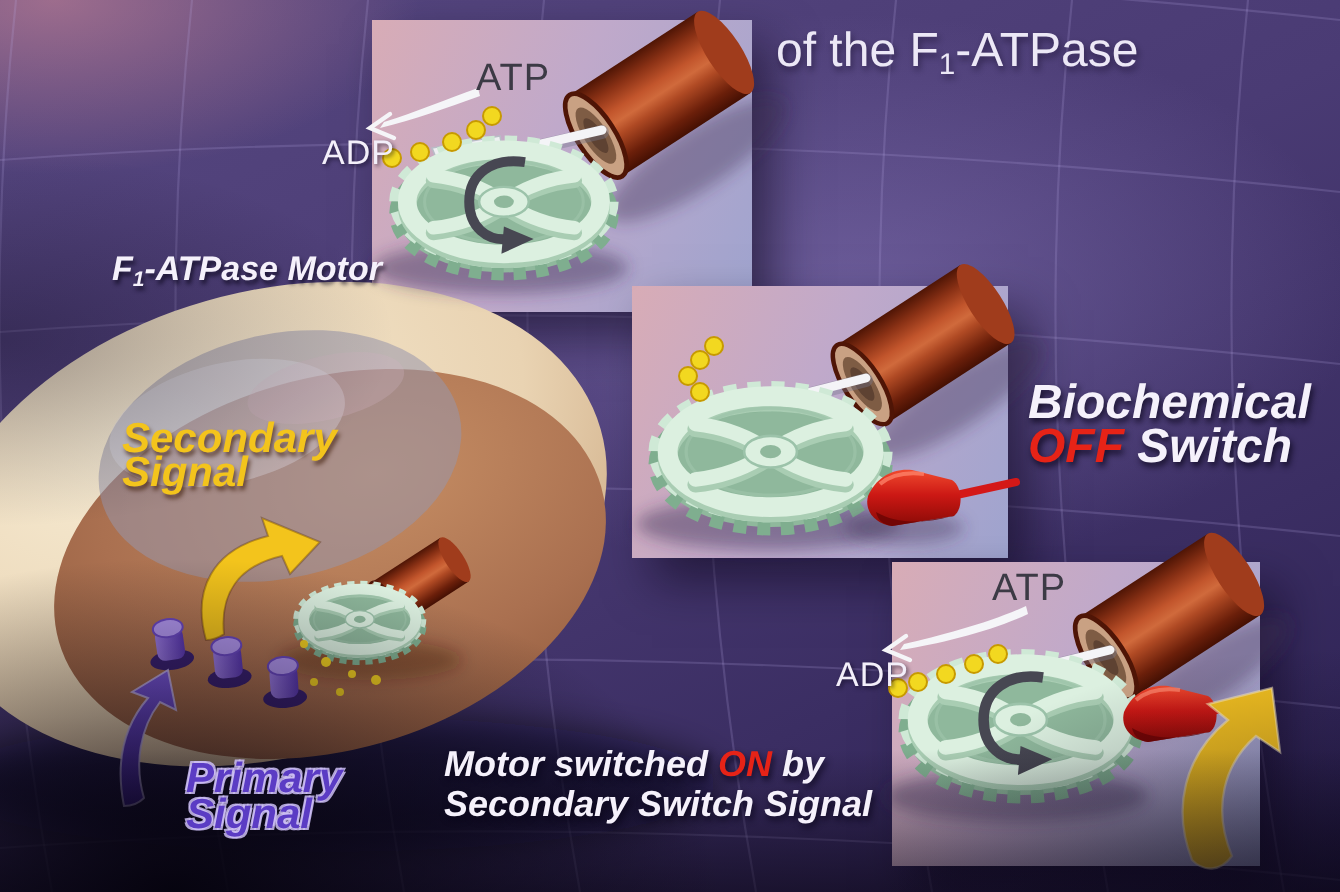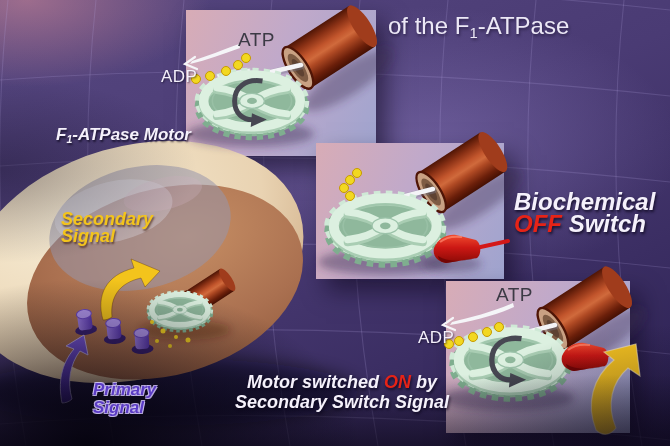--- a/index.html
+++ b/index.html
@@ -33,26 +33,26 @@
   .ital{font-style:italic;}
   .boldital{font-style:italic;font-weight:bold;}
   .sub{font-size:0.62em;vertical-align:-0.28em;}
   #title{left:388px;top:12px;width:280px;font-size:24px;line-height:28px;color:#ece8f6;
          text-shadow:1px 2px 3px rgba(10,5,25,0.45);}
   .atp{font-size:19px;color:#3c3a45;letter-spacing:0.5px;}
   .adp{font-size:17px;color:#f3effa;text-shadow:1px 1px 2px rgba(10,5,25,0.6);letter-spacing:0.5px;margin-left:24px;}
   #lbl-motor{left:56px;top:93px;font-size:17px;color:#f5f1fb;text-shadow:1px 2px 2px rgba(10,5,25,0.7);margin-top:32px;}
   #cap-off{left:514px;top:191px;font-size:24px;line-height:22px;color:#f5f1fb;
            text-shadow:1px 2px 3px rgba(10,5,25,0.8);}
-  #cap-on{left:222px;top:372px;width:240px;text-align:center;font-size:18px;line-height:20px;
+  #cap-on{left:222px;top:372px;width:240px;font-size:18px;line-height:20px;
           color:#f5f1fb;text-shadow:1px 2px 3px rgba(10,5,25,0.8);white-space:normal;}
   .redword{color:#e62317;}
-  #lbl-secondary{left:61px;top:211px;font-size:18px;line-height:17px;color:#f3c41c;
+  #lbl-secondary{left:61px;top:211px;font-size:21px;line-height:17px;color:#f3c41c;
                  text-shadow:1px 2px 2px rgba(60,25,5,0.65);}
-  #lbl-primary{left:93px;top:381px;font-size:17px;line-height:18px;color:#5b3cc4;
+  #lbl-primary{left:93px;top:381px;font-size:21px;line-height:18px;color:#5b3cc4;
                text-shadow:-1px -1px 0 rgba(205,190,245,0.85),1px -1px 0 rgba(205,190,245,0.85),
                            -1px 1px 0 rgba(205,190,245,0.85),1px 1px 0 rgba(205,190,245,0.85);}
 </style>
 </head>
 <body>
 
 <div id="stage">
 
   <svg class="layer" viewBox="0 0 670 446" aria-hidden="true">
     <g stroke="#b8a8e8" stroke-opacity="0.20" stroke-width="1.1" fill="none">

